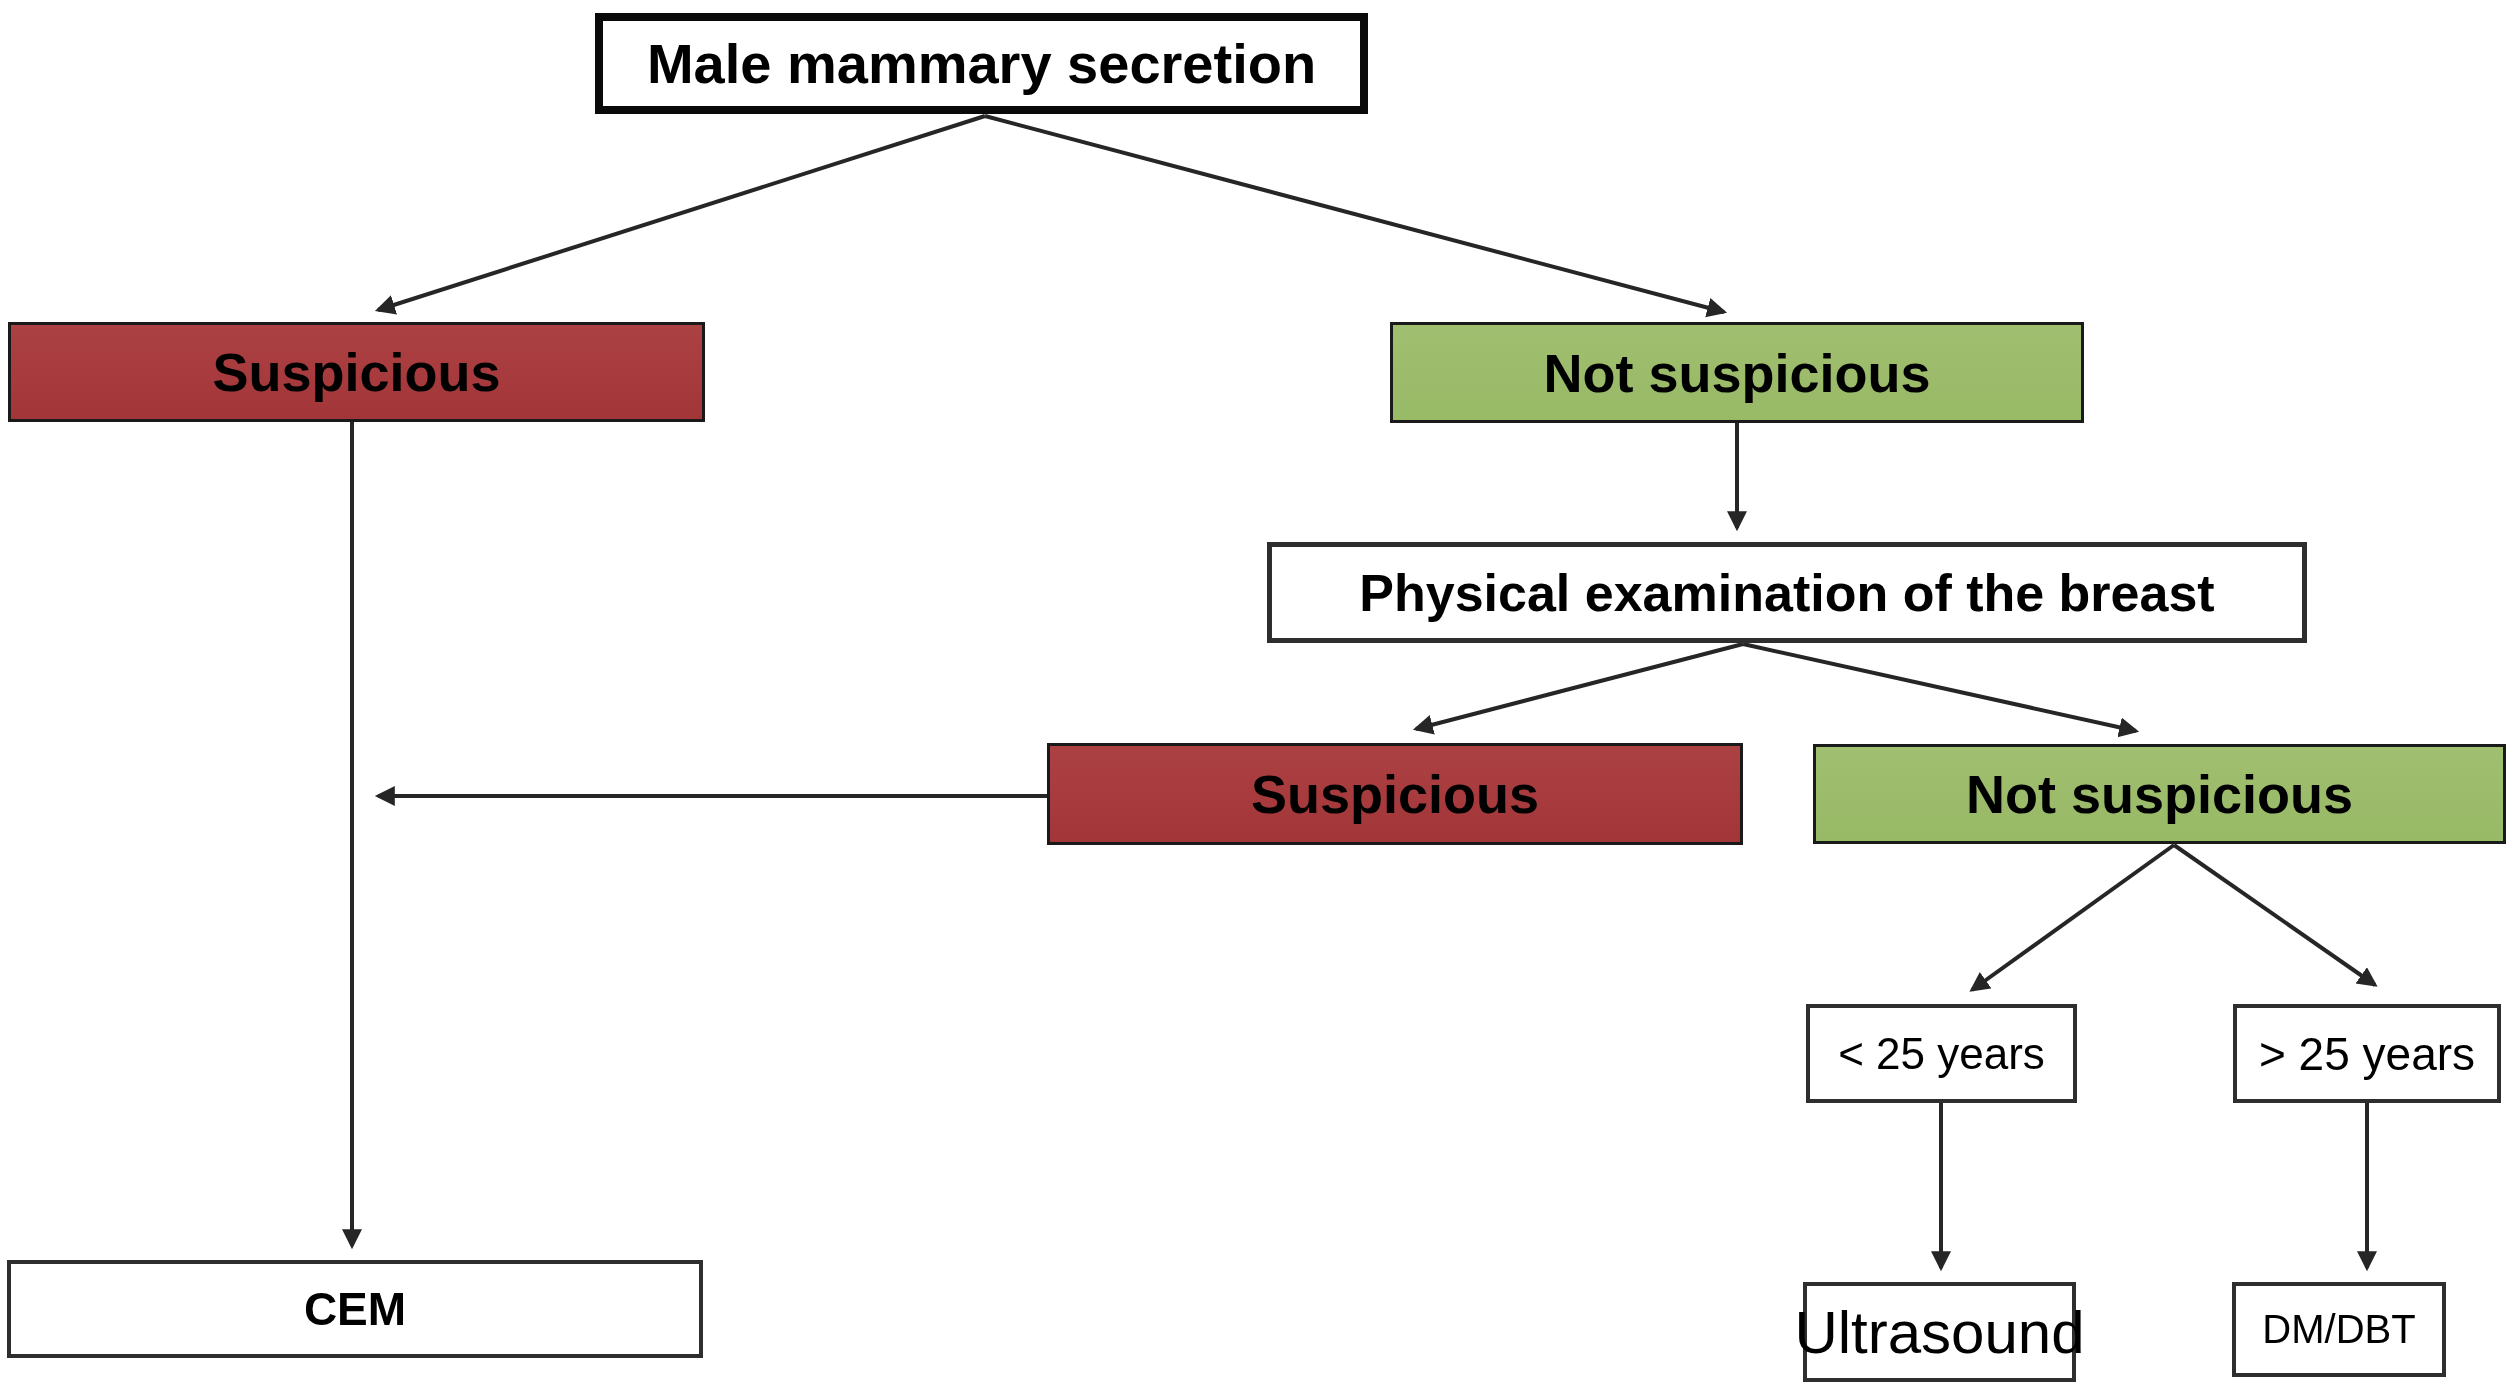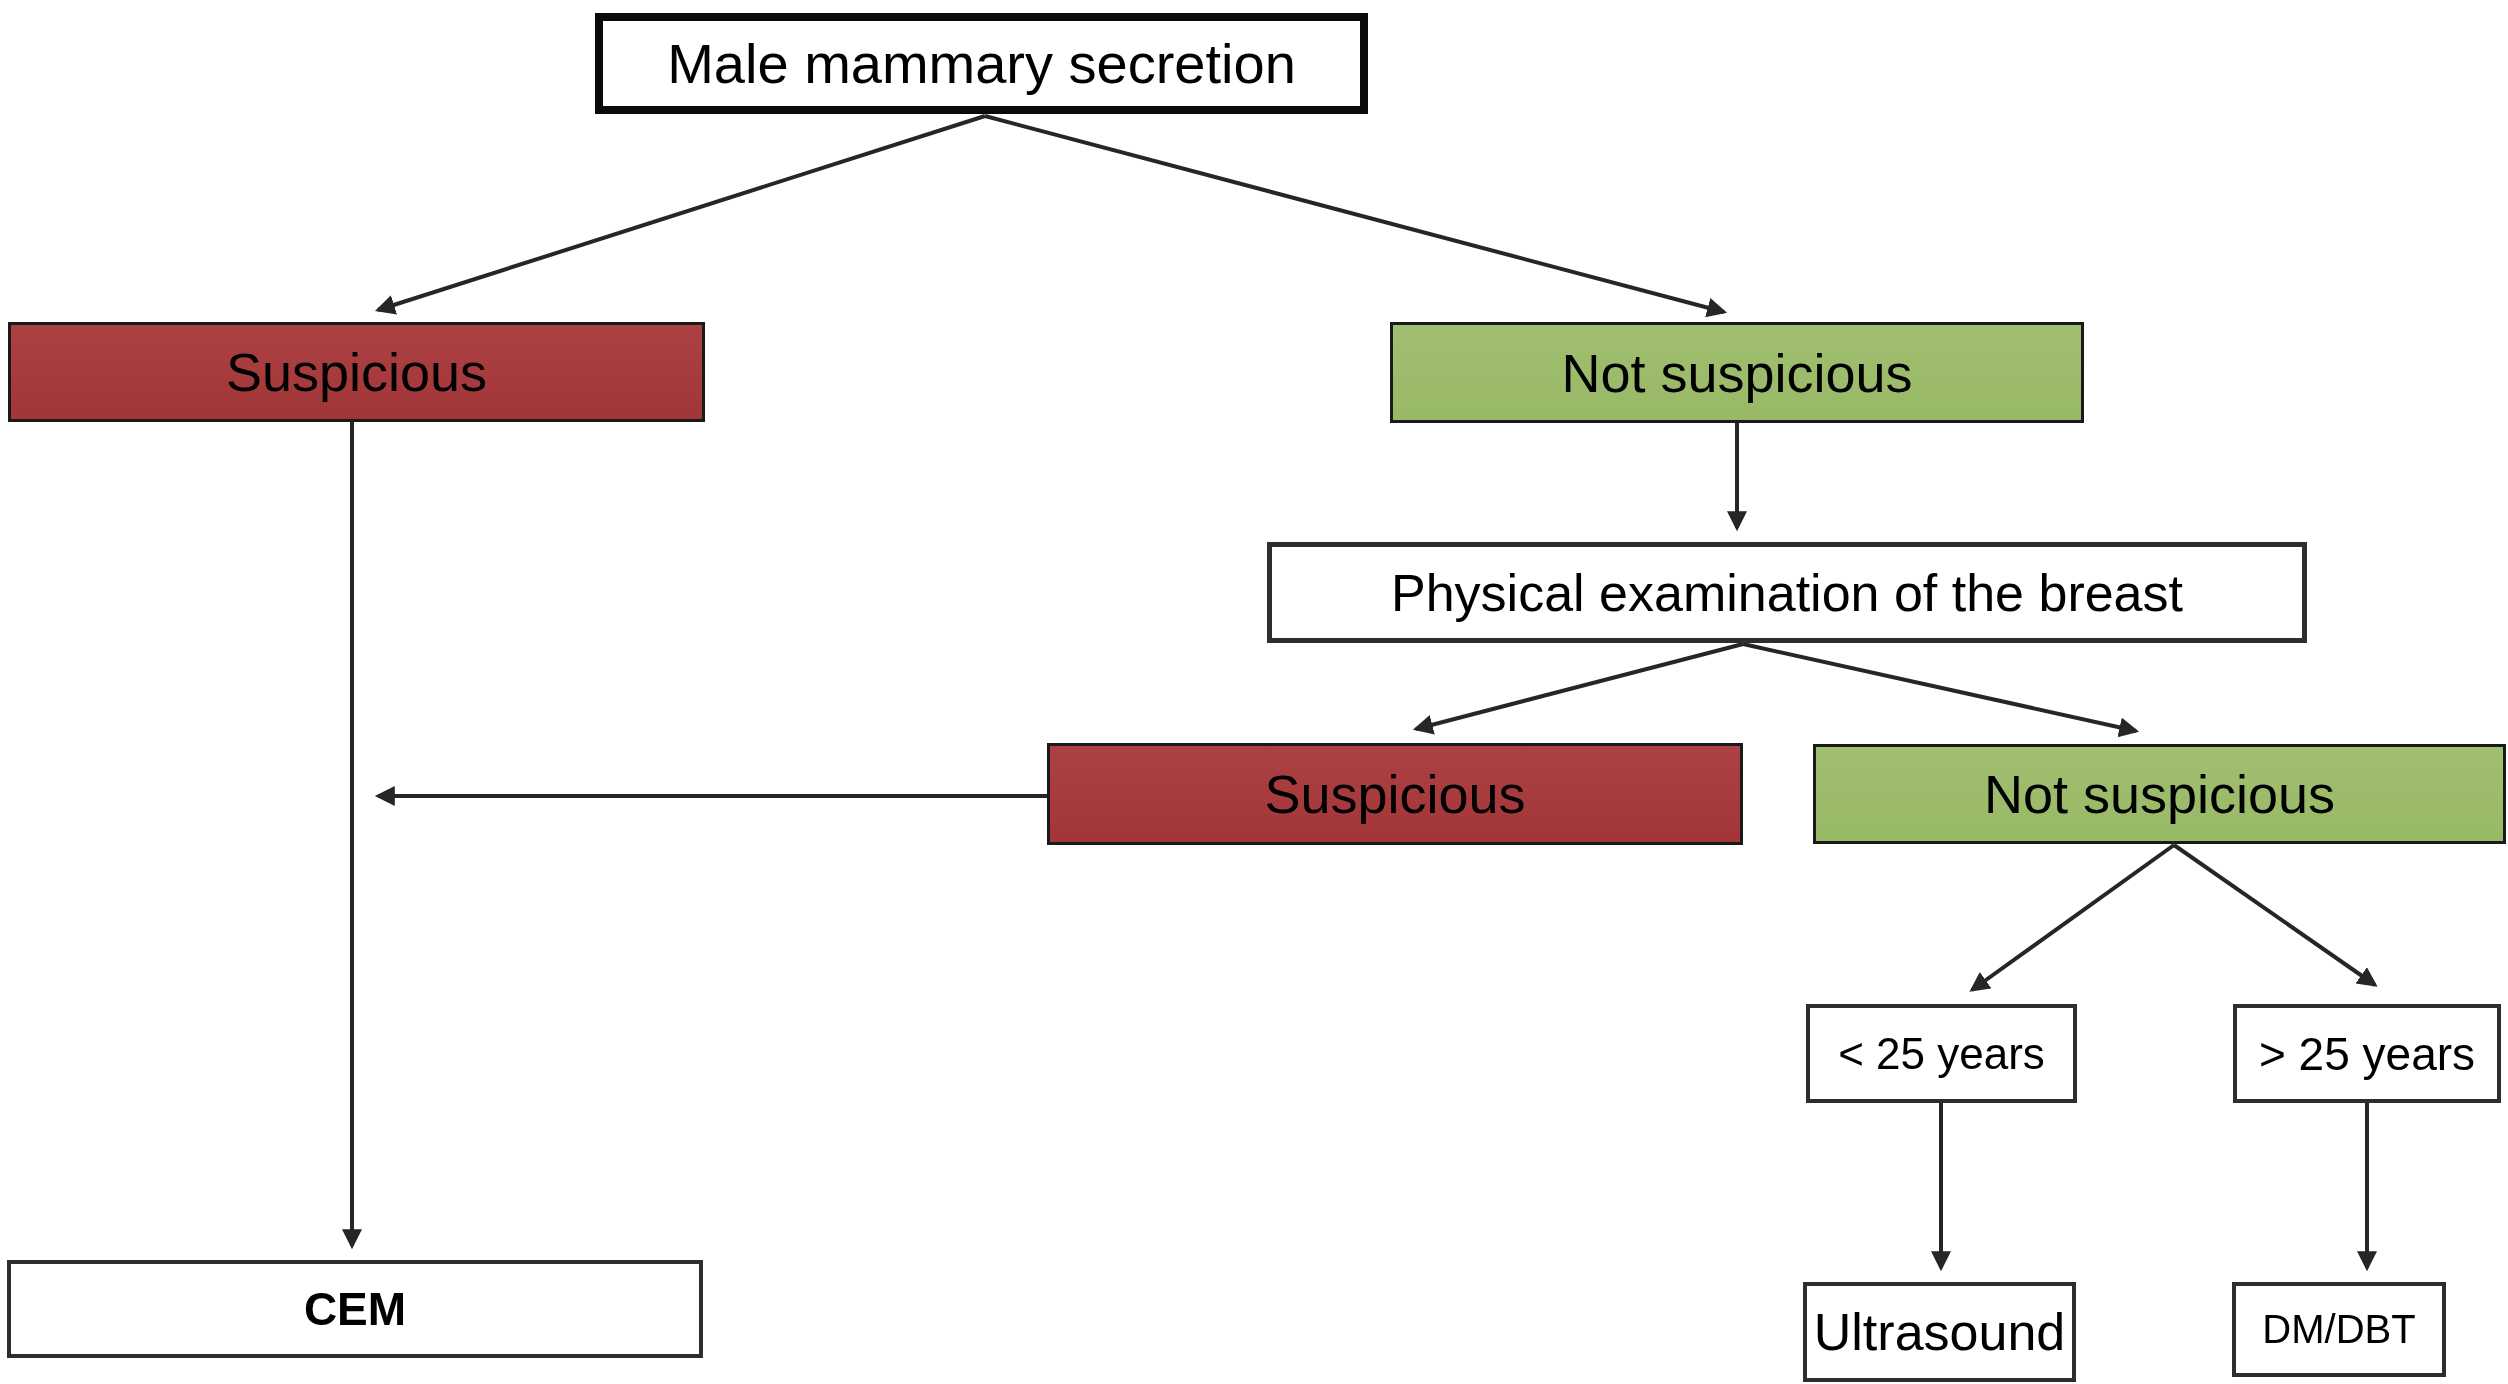--- a/index.html
+++ b/index.html
@@ -22,37 +22,37 @@
     position: absolute;
     box-sizing: border-box;
     display: flex;
     align-items: center;
     justify-content: center;
     text-align: center;
     background: #ffffff;
     z-index: 2;
     white-space: nowrap;
   }
-  .bold { font-weight: normal; }
+  .bold { font-weight: bold; }
 
   
   .root        { left: 595px;  top: 13px;   width: 773px;  height: 101px; border: 8px solid #0a0a0a; font-size: 56px; }
   .sus1        { left: 8px;    top: 322px;  width: 697px;  height: 100px; border: 3px solid #1a1a1a; font-size: 54px;
                  background: linear-gradient(var(--suspicious_red_light), var(--suspicious_red)); }
   .notsus1     { left: 1390px; top: 322px;  width: 694px;  height: 101px; border: 3px solid #1a1a1a; font-size: 54px;
                  background: linear-gradient(var(--not_suspicious_green_light), var(--not_suspicious_green)); }
   .phys        { left: 1244px; top: 542px;  width: 1040px; height: 101px; border: 5px solid #2e2e2e; font-size: 52px; margin-left: 23px; }
   .sus2        { left: 1047px; top: 743px;  width: 696px;  height: 102px; border: 3px solid #1a1a1a; font-size: 54px;
                  background: linear-gradient(var(--suspicious_red_light), var(--suspicious_red)); }
   .notsus2     { left: 1813px; top: 744px;  width: 693px;  height: 100px; border: 3px solid #1a1a1a; font-size: 54px;
                  background: linear-gradient(var(--not_suspicious_green_light), var(--not_suspicious_green)); }
   .under25     { left: 1806px; top: 1004px; width: 271px;  height: 99px;  border: 4px solid #2e2e2e; font-size: 44px; }
   .over25      { left: 2233px; top: 1004px; width: 268px;  height: 99px;  border: 4px solid #2e2e2e; font-size: 46px; }
   .cem         { left: 7px;    top: 1260px; width: 696px;  height: 98px;  border: 4px solid #2e2e2e; font-size: 46px; font-weight: bold; }
-  .ultrasound  { left: 1803px; top: 1282px; width: 273px;  height: 100px;  border: 4px solid #2e2e2e; font-size: 52px; }
+  .ultrasound  { left: 1803px; top: 1282px; width: 273px;  height: 100px;  border: 4px solid #2e2e2e; font-size: 60px; }
   .dmdbt       { left: 2232px; top: 1282px; width: 214px;  height: 95px;  border: 4px solid #2e2e2e; font-size: 40px; }
 
   .connector { stroke: #262626; stroke-width: 4; fill: none; }
 </style>
 </head>
 <body>
 
 <div id="canvas">
 
   <svg id="arrows" viewBox="0 0 2508 1384" xmlns="http://www.w3.org/2000/svg">

